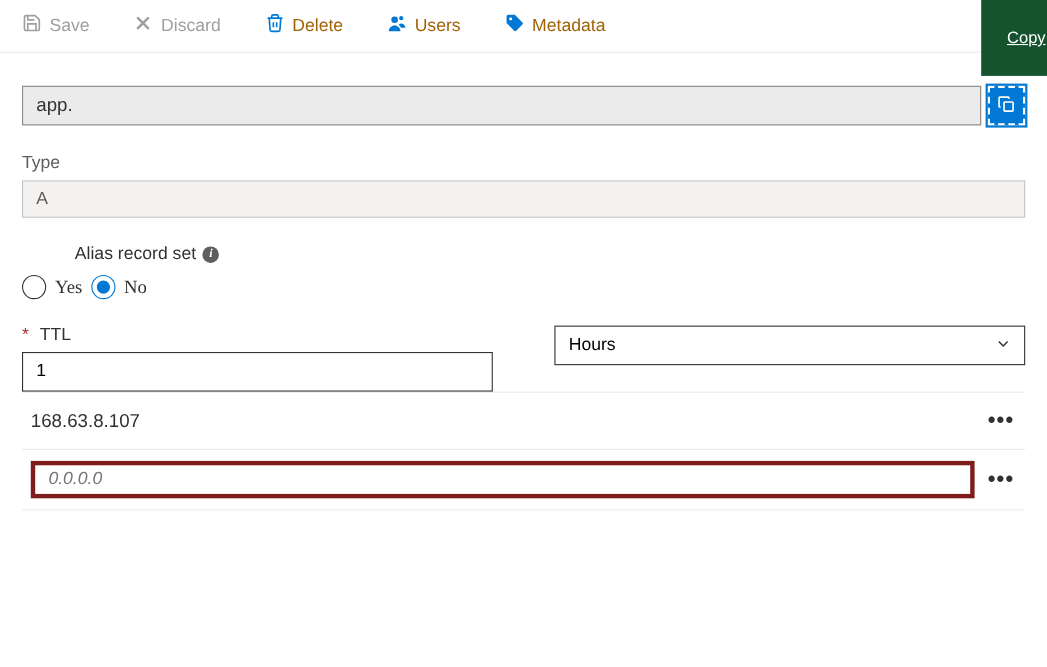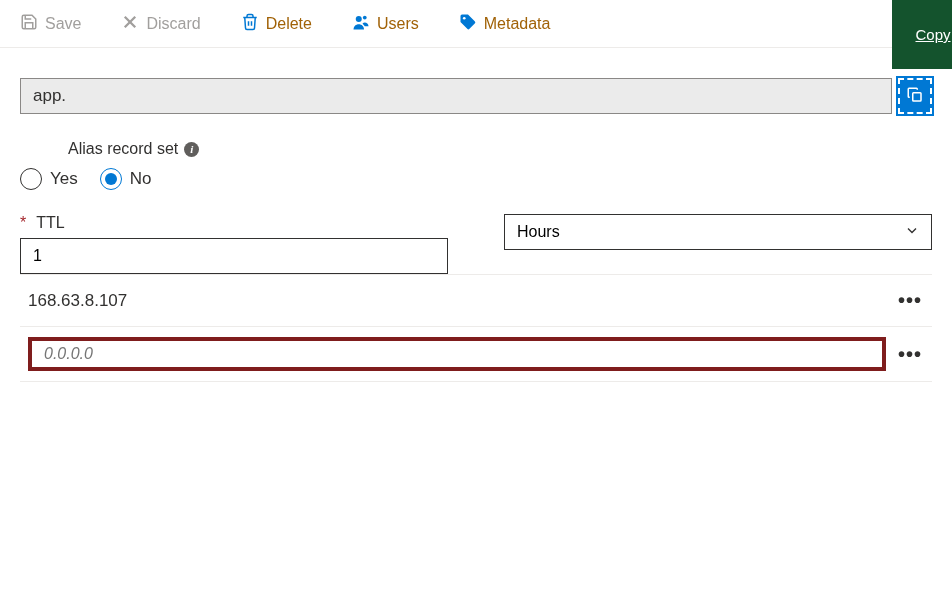--- a/index.html
+++ b/index.html
@@ -101,23 +101,24 @@
     .readonly-box {
       background: #f3f2f1;
       border: 1px solid #c8c6c4;
       padding: 7px 12px;
       font-size: 16px;
       color: #605e5c;
       height: 34px;
     }
     .radio-row {
       display: flex;
-      gap: 22px;
+      gap: 8px;
       margin-top: 10px;
       align-items: flex-start;
+      font-family: Liberation Serif, serif;
     }
     .radio-opt {
       display: inline-flex;
       align-items: center;
       gap: 8px;
       cursor: pointer;
       font-size: 17px;
     }
     .radio-circle {
       width: 22px;
@@ -267,20 +268,24 @@
     <div class="copy-btn">
       <span>
         <svg viewBox="0 0 24 24" fill="none" stroke="#ffffff" stroke-width="2">
             <rect x="9" y="9" width="11" height="11" rx="1"></rect>
             <path d="M5 15H4a1 1 0 0 1-1-1V4a1 1 0 0 1 1-1h10a1 1 0 0 1 1 1v1"></path>
           </svg>
       </span>
     </div>
   </div>
 
+  <div class="field-group">
+    <div class="field-label">Type</div>
+    <div class="readonly-box">A</div>
+  </div>
 
   <div class="field-group">
     <div class="field-label" style="color:#323130;margin-left:48px;">
       <span>Alias record set</span>
       <span class="info-circle">i</span>
     </div>
     <div class="radio-row">
       <label class="radio-opt">
         <span class="radio-circle"></span>
         <span>Yes</span>

